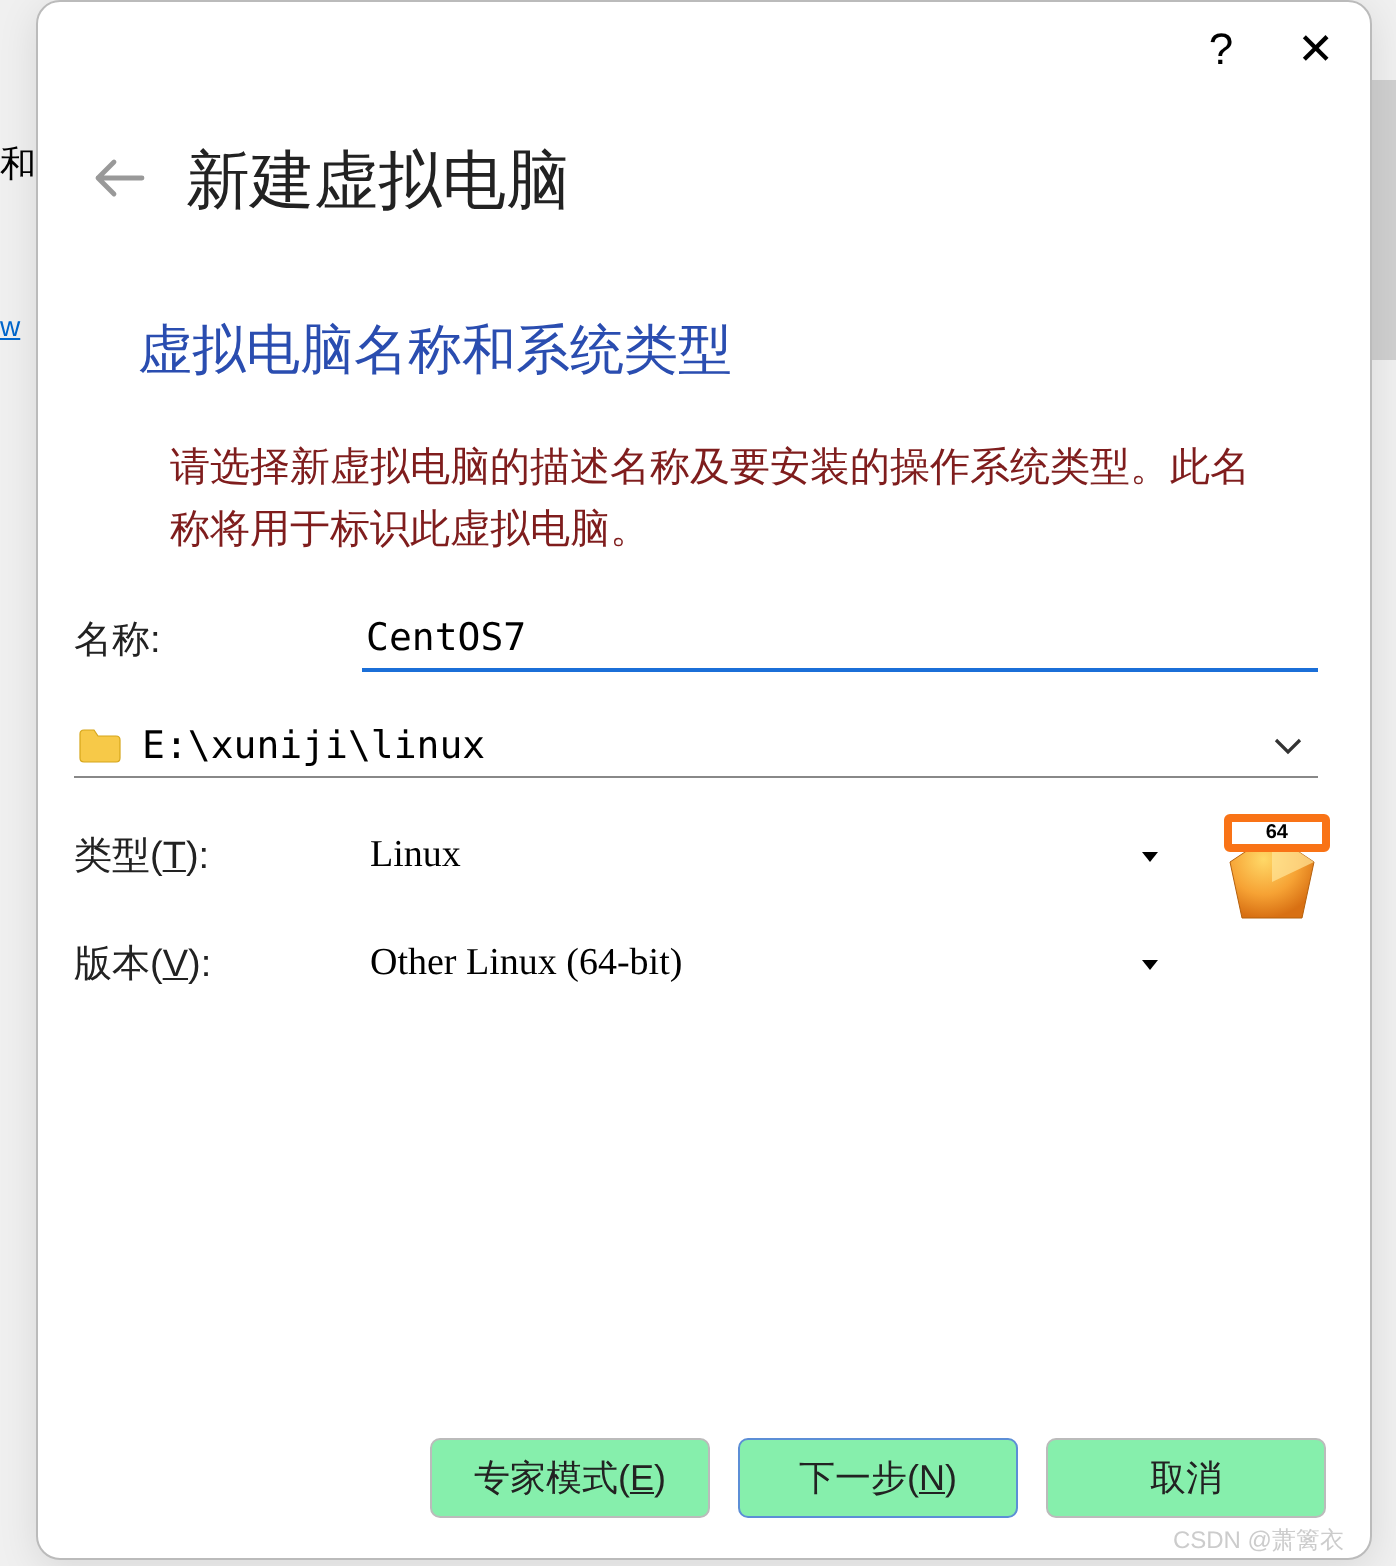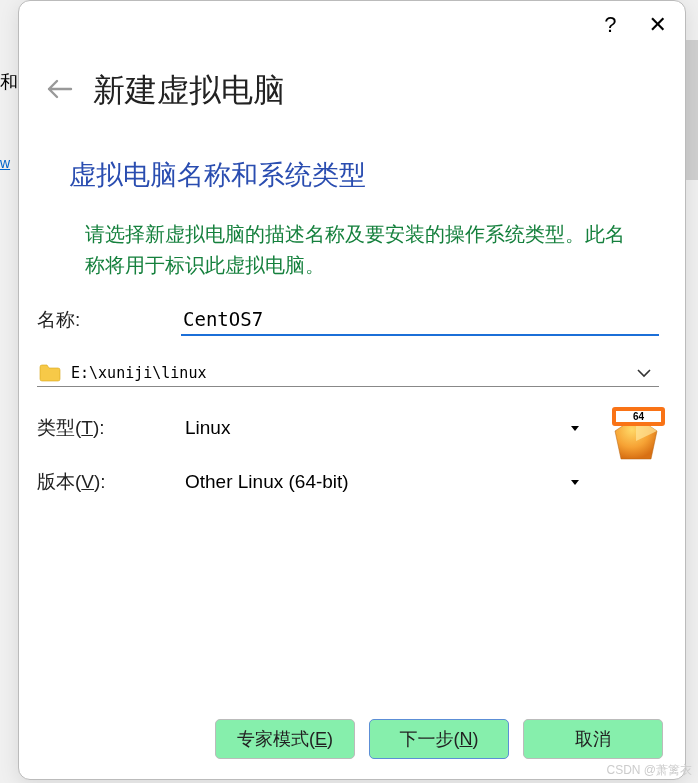--- a/index.html
+++ b/index.html
@@ -82,21 +82,21 @@
       font-weight: 400;
     }
     .section-title {
       font-size: 27px;
       color: #2a4db0;
       padding: 34px 50px 10px 50px;
       font-weight: 400;
     }
     .description {
       font-size: 20px;
-      color: #15803d;
+      color: #7f1d1d;
       padding: 16px 56px 22px 66px;
       line-height: 1.55;
     }
     .form-area {
       padding: 0 18px 0 18px;
       position: relative;
     }
     .form-row {
       display: flex;
       align-items: center;
@@ -132,41 +132,41 @@
       padding: 2px 8px 4px 2px;
       margin-right: 8px;
       gap: 10px;
     }
     .folder-icon {
       width: 22px;
       height: 18px;
     }
     .folder-path {
       flex: 1;
-      font-size: 15px;
+      font-size: 19px;
       font-family: monospace, "Microsoft YaHei";
     }
     .chevron-down {
       font-size: 14px;
       color: #333;
       cursor: pointer;
     }
     .simple-dropdown {
       flex: 1;
       display: flex;
       align-items: center;
       padding: 2px 4px;
       margin-right: 8px;
       gap: 10px;
       position: relative;
     }
     .dropdown-value {
       flex: 1;
       font-size: 19px;
-      font-family: Liberation Sans, sans-serif;
+      font-family: Liberation Serif, serif;
     }
     .tiny-arrow {
       width: 0;
       height: 0;
       border-left: 4px solid transparent;
       border-right: 4px solid transparent;
       border-top: 5px solid #000;
       cursor: pointer;
       margin-right: 4px;
     }
@@ -217,21 +217,21 @@
       cursor: pointer;
       display: flex;
       align-items: center;
       justify-content: center;
     }
     .btn.primary {
       border: 1.5px solid #5c8ed6;
     }
     .watermark {
       position: absolute;
-      right: 6px;
+      right: 26px;
       bottom: 4px;
       font-size: 12px;
       color: #ccc;
     }
   </style>
 </head>
 <body>
 
 <div class="bg-fragment-left">和</div>
 <div class="bg-fragment-link">w</div>

